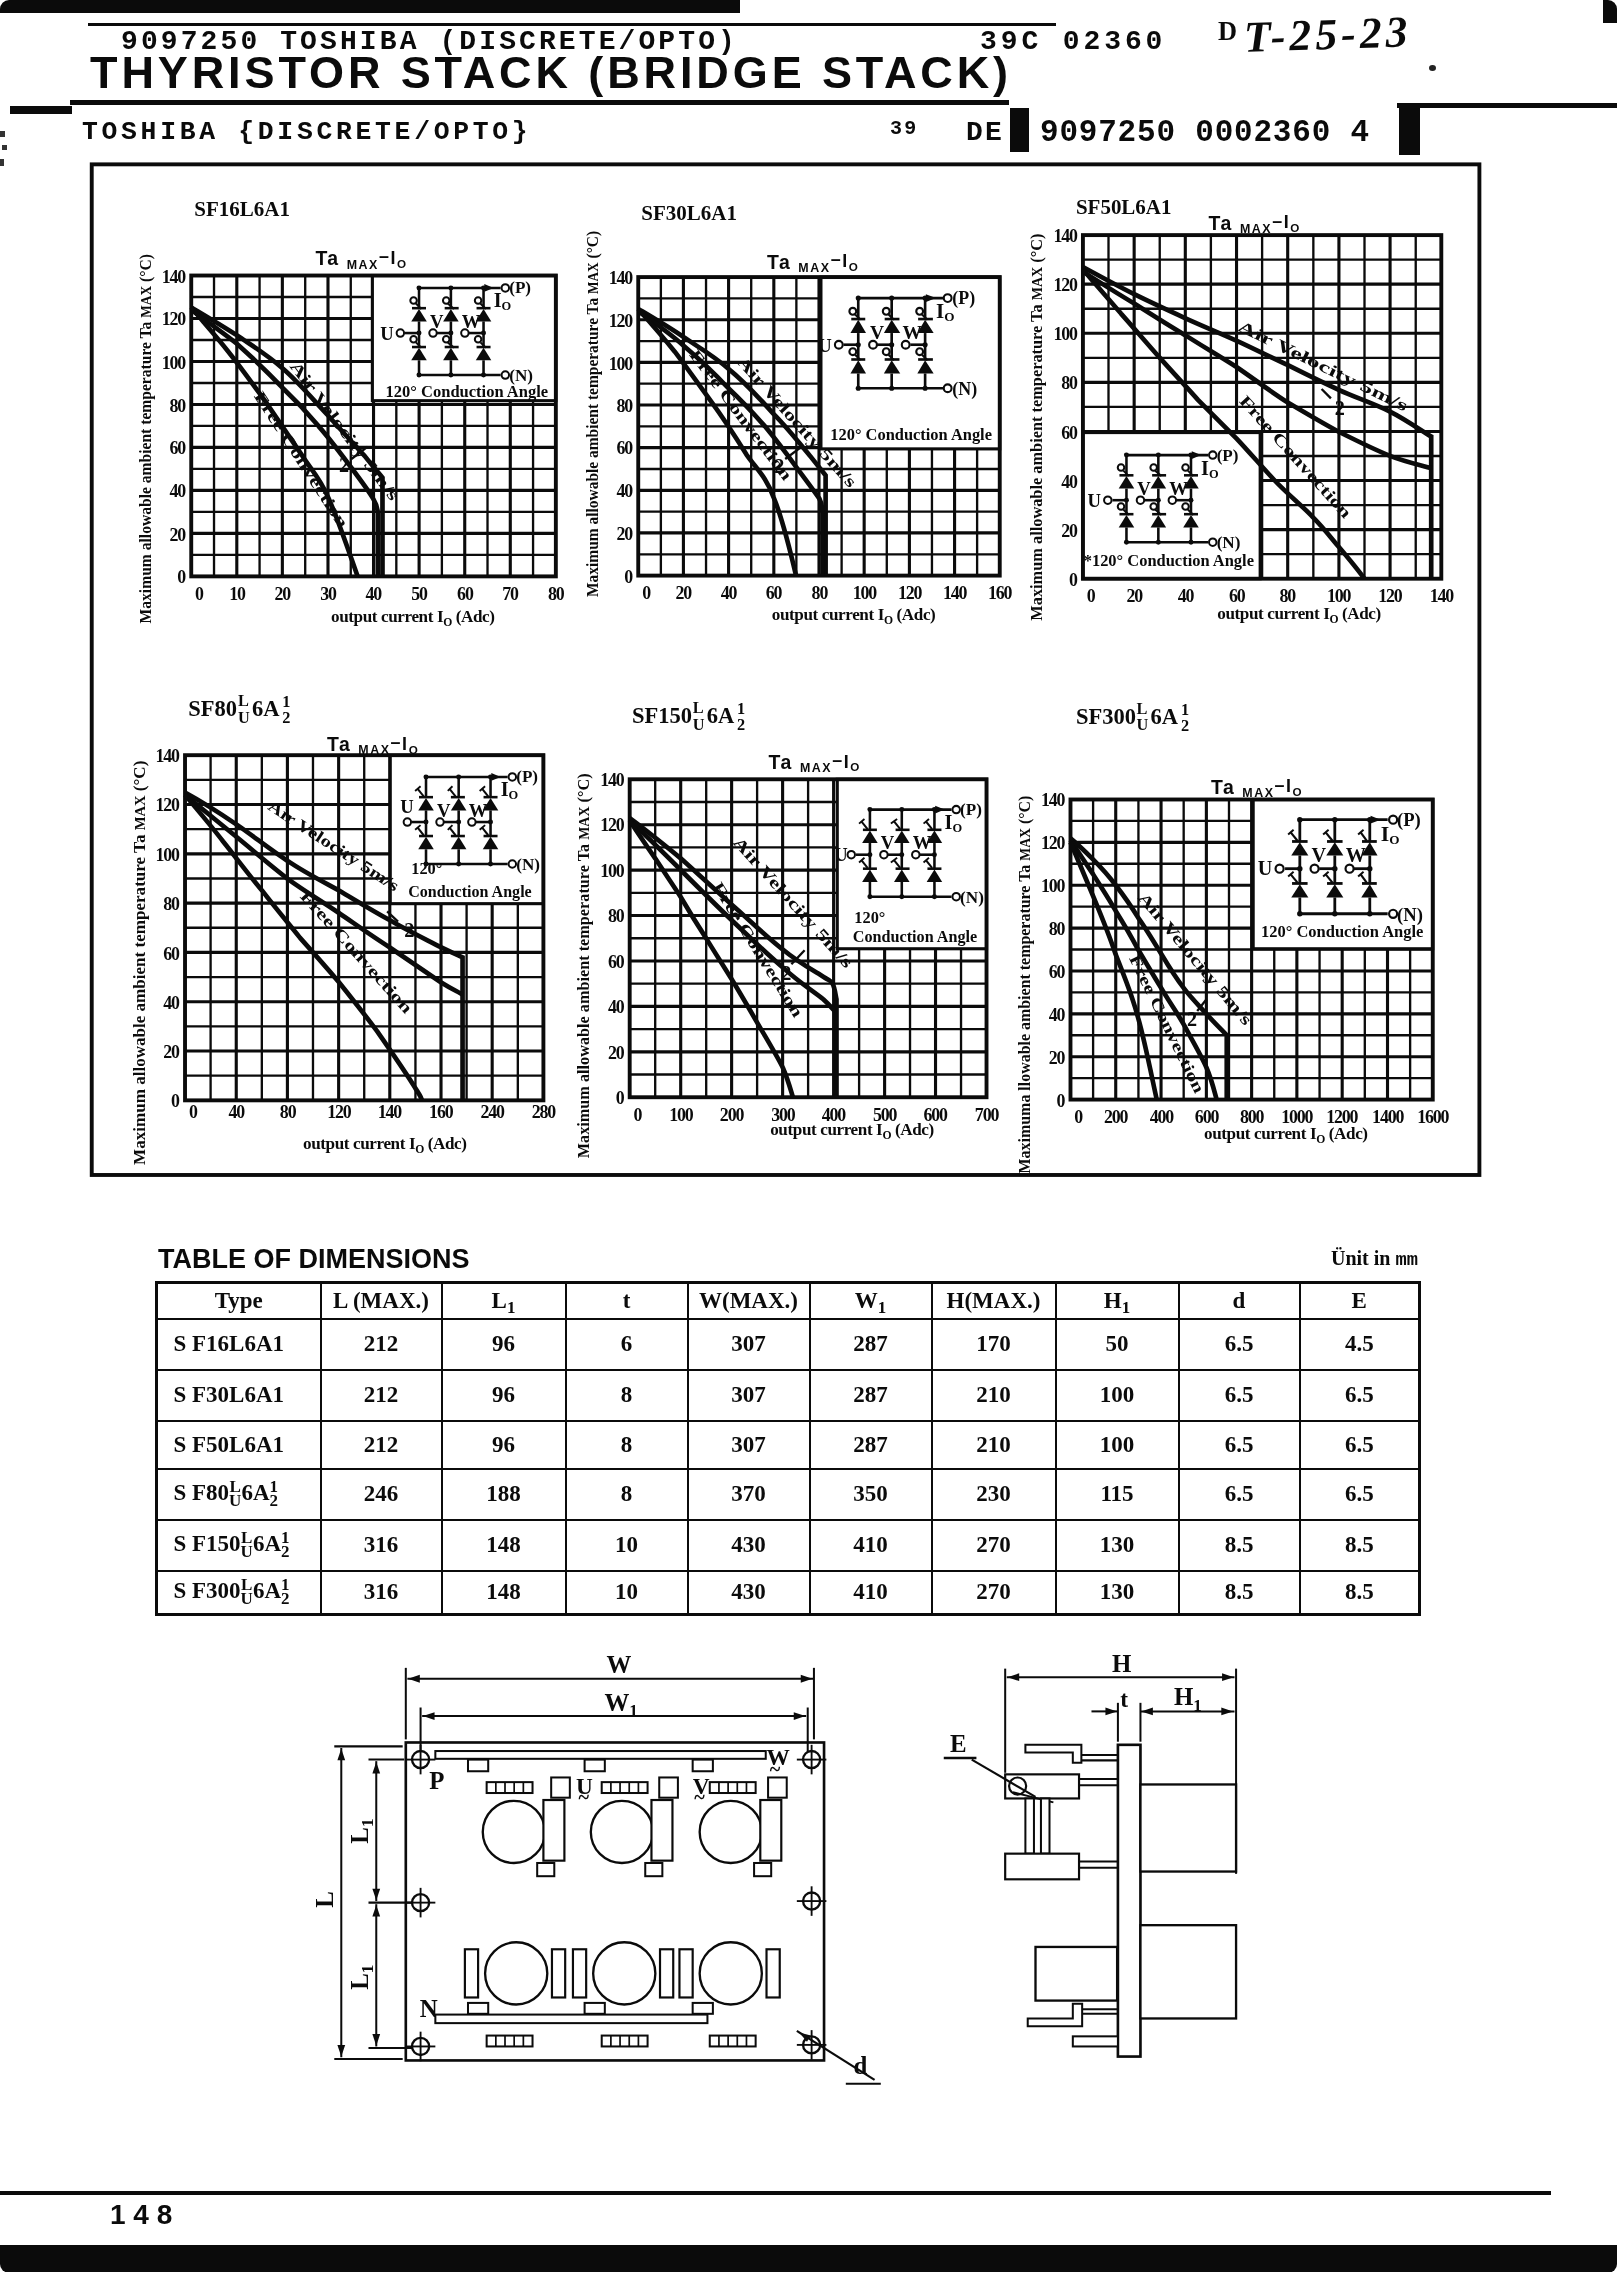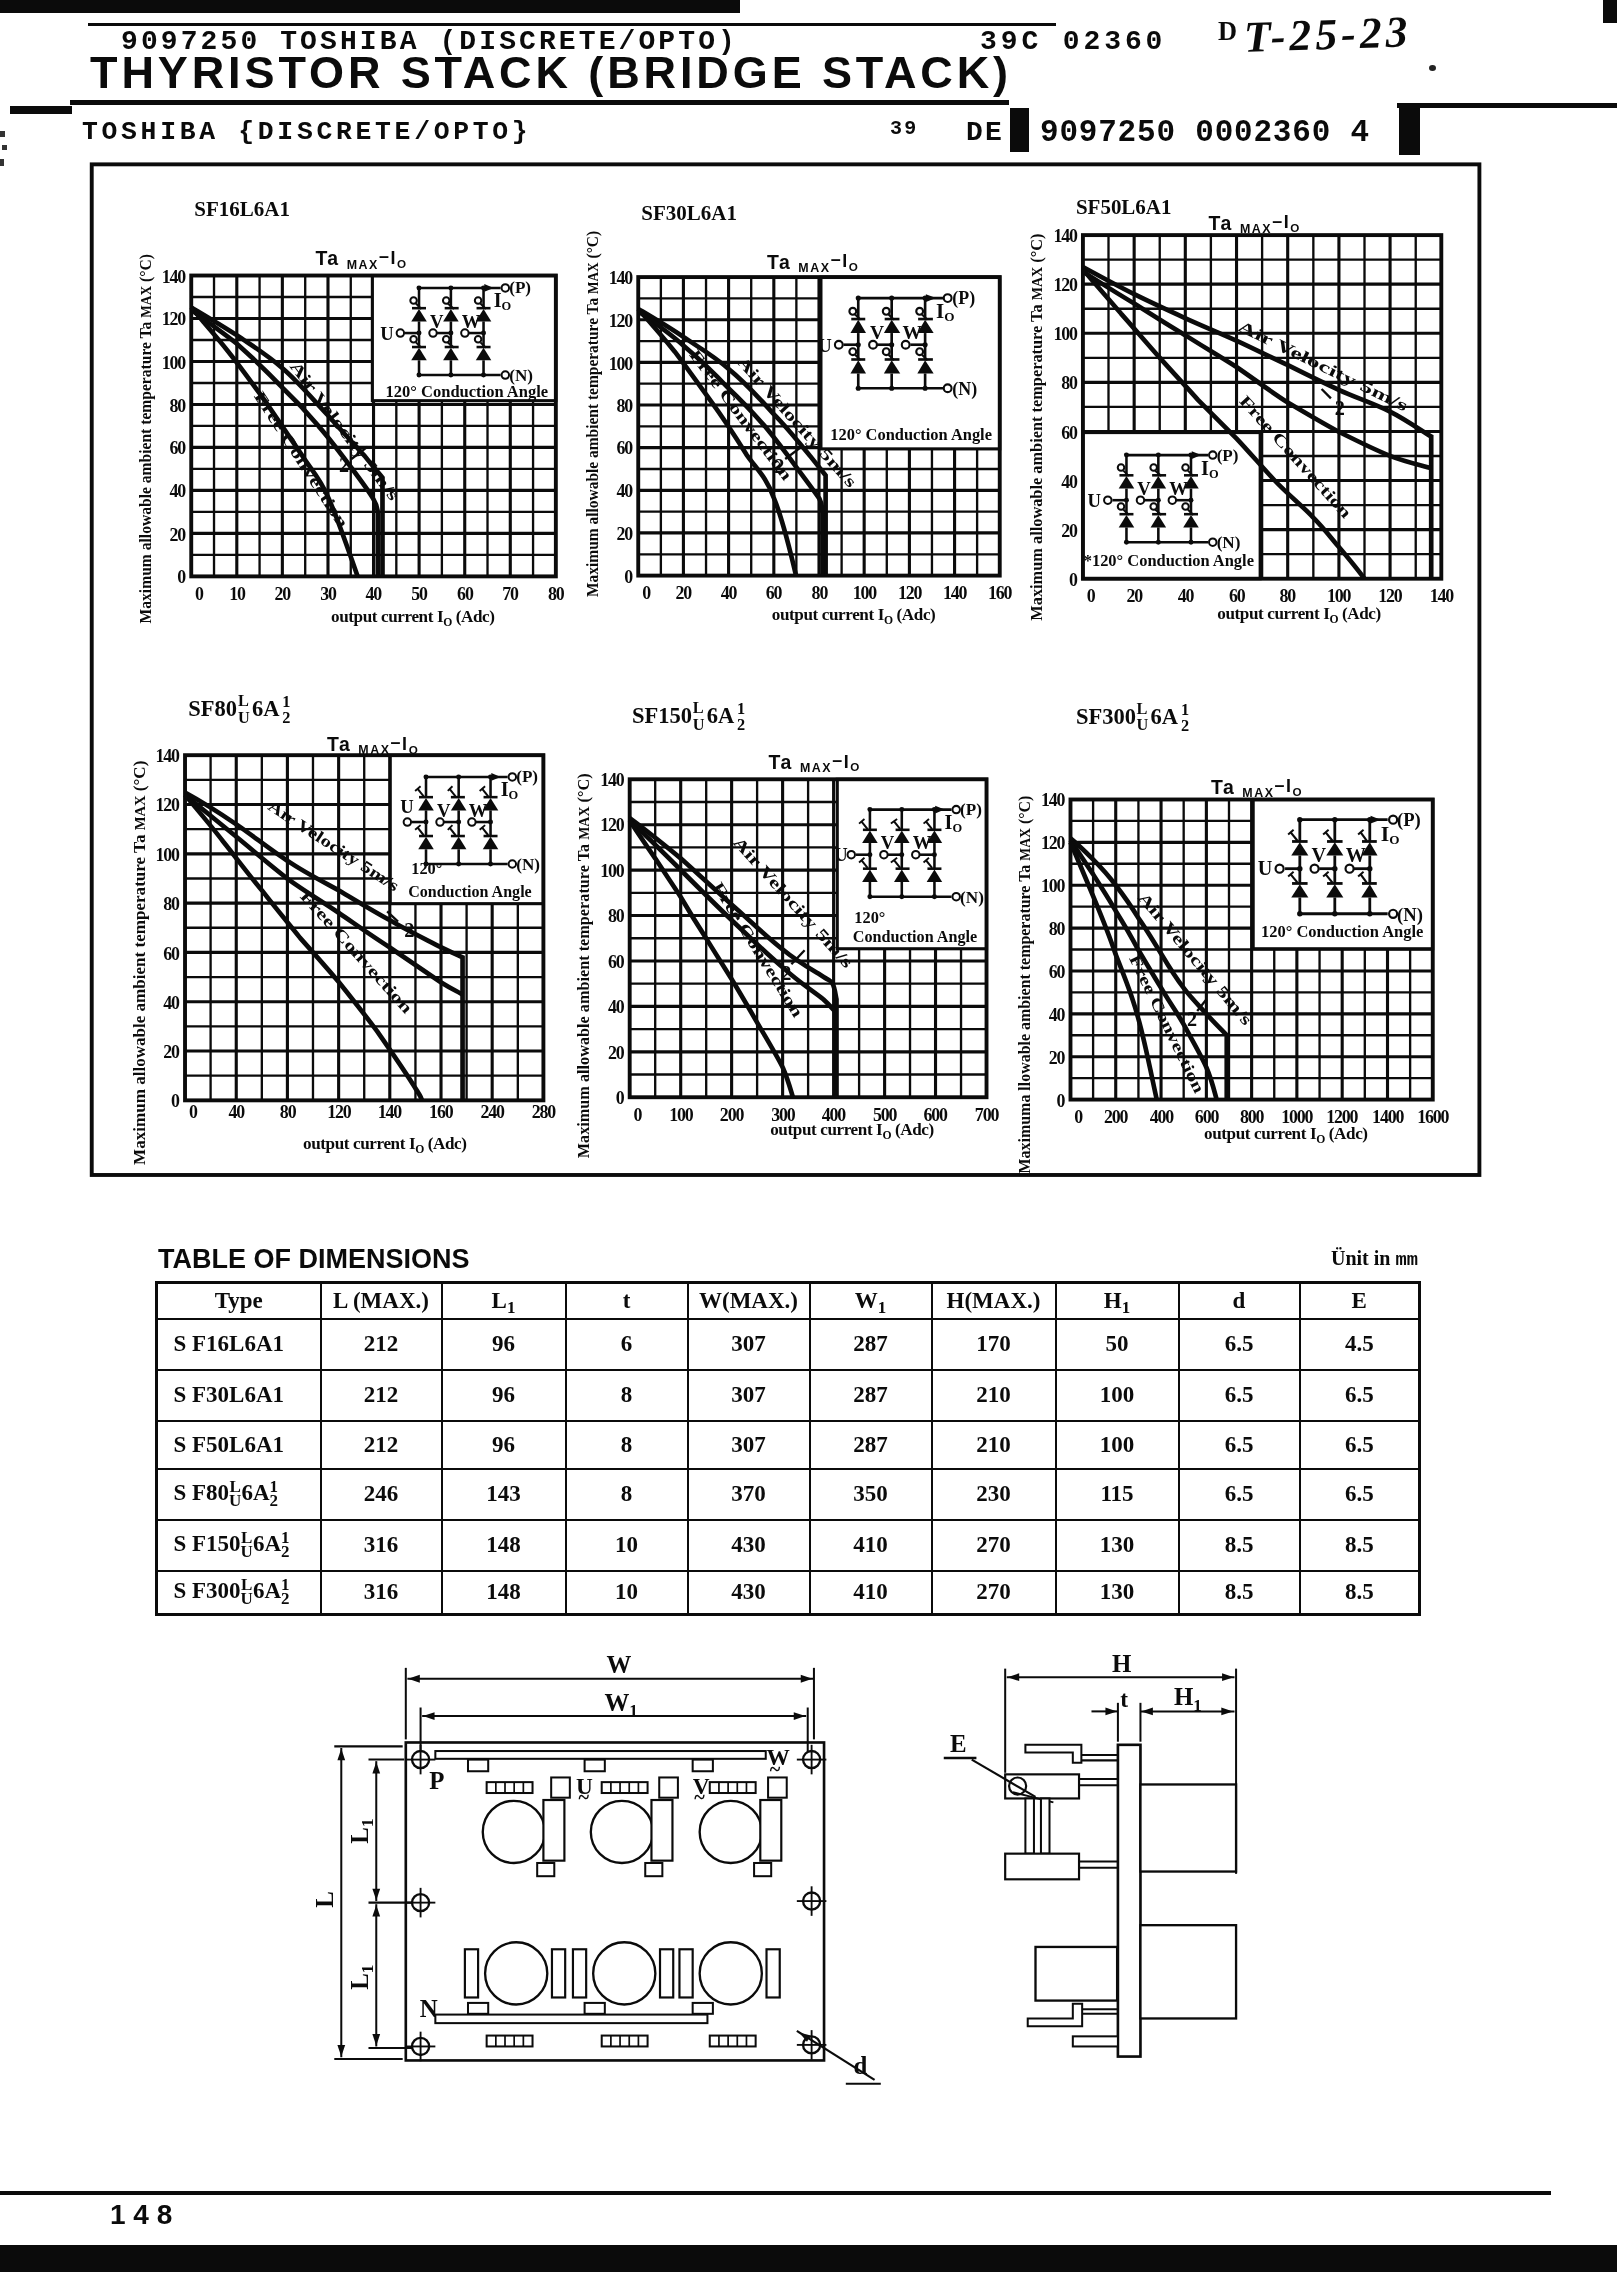--- a/index.html
+++ b/index.html
@@ -1,16 +1,16 @@
 <!DOCTYPE html>
 <html style="font-size:12.4px"><head><meta charset="utf-8">
 <style>
 html,body{margin:0;padding:0;background:#fff;}
 #page{position:relative;width:1617px;height:2273px;background:#fff;overflow:hidden;
-  font-family:"Liberation Serif",serif;color:#0b0b0b;}
+  font-family:"Liberation Serif",serif;color:#0b0b0b;border-radius:9px;}
 .mono{font-family:"Liberation Mono",monospace;font-weight:bold;position:absolute;white-space:pre;}
 .abs{position:absolute;}
 table.dim{border-collapse:collapse;table-layout:fixed;font-family:"Liberation Serif",serif;
   font-weight:bold;font-size:23px;text-align:center;}
 table.dim td,table.dim th{border:2.3px solid #0b0b0b;padding:0;overflow:hidden;}
 table.dim .typ{text-align:left;padding-left:15.5px;}
 .stk{display:inline-block;vertical-align:-6.2px;font-size:17px;line-height:0.82;text-align:center;}
 sub.s1{font-size:17px;vertical-align:-4.7px;line-height:0;}
 </style></head>
 <body>
@@ -110,21 +110,21 @@
           <td>307</td>
           <td>287</td>
           <td>210</td>
           <td>100</td>
           <td>6.5</td>
           <td>6.5</td>
         </tr>
 <tr style="height:51px">
           <td class="typ">S F80<span class="stk">L<br>U</span>6A<span class="stk">1<br>2</span></td>
           <td>246</td>
-          <td>143</td>
+          <td>188</td>
           <td>8</td>
           <td>370</td>
           <td>350</td>
           <td>230</td>
           <td>115</td>
           <td>6.5</td>
           <td>6.5</td>
         </tr>
 <tr style="height:51px">
           <td class="typ">S F150<span class="stk">L<br>U</span>6A<span class="stk">1<br>2</span></td>

